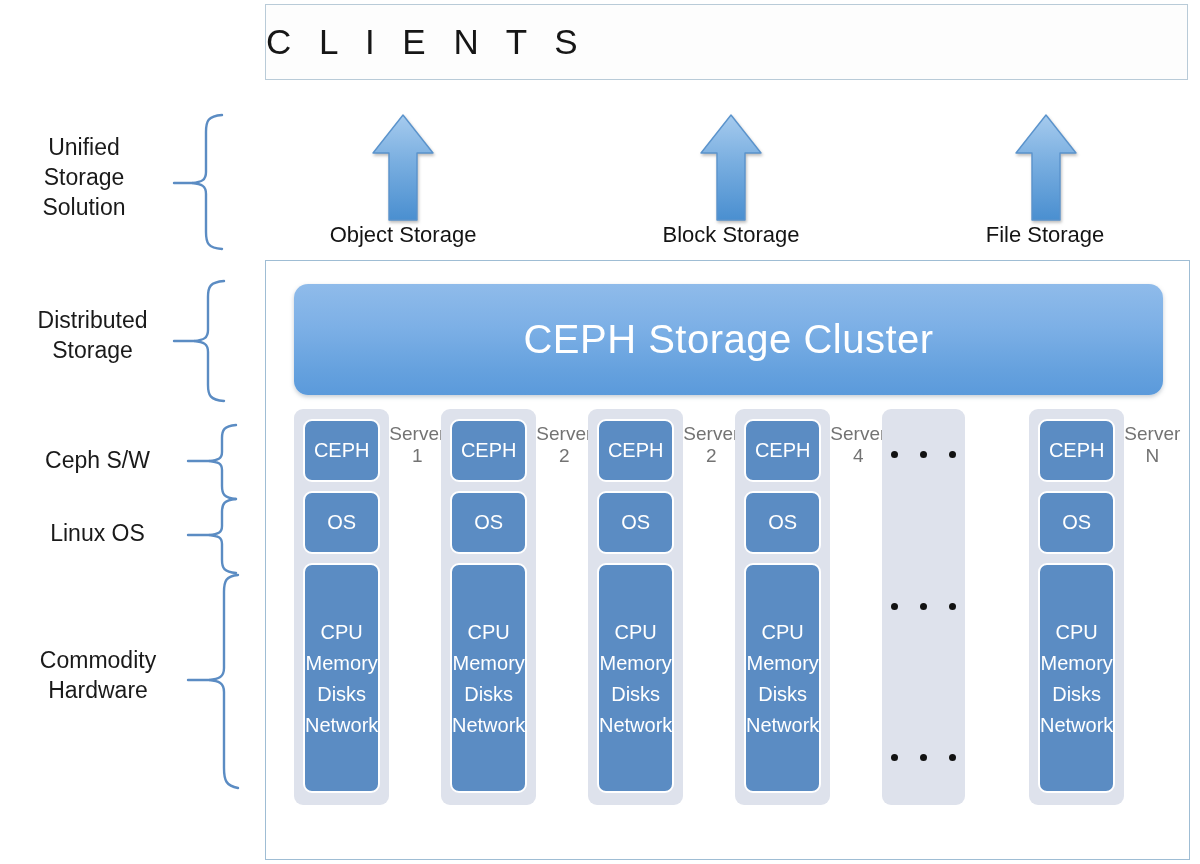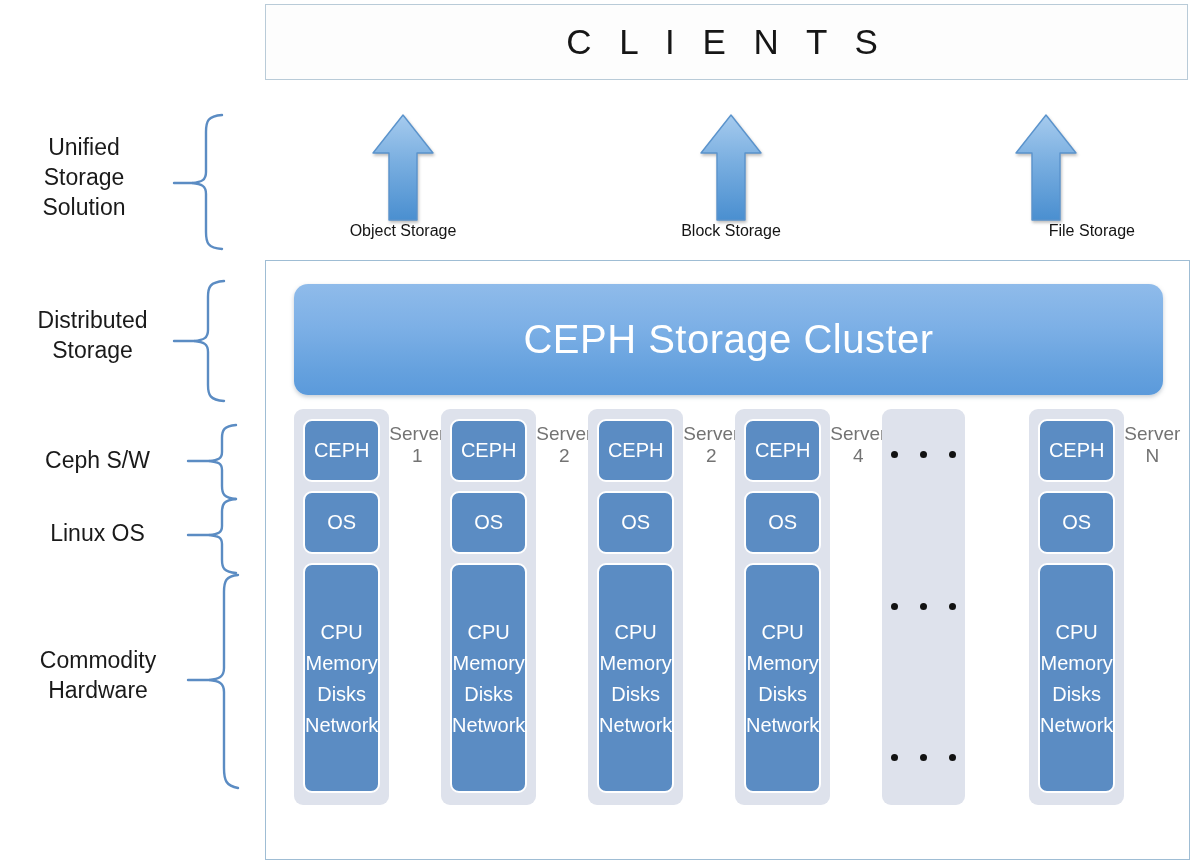--- a/index.html
+++ b/index.html
@@ -21,21 +21,20 @@
     position: absolute;
     left: 265px;
     top: 4px;
     width: 923px;
     height: 76px;
     border: 1px solid #b9cbd8;
     background: #fdfdfd;
     box-sizing: border-box;
     display: flex;
     align-items: center;
-    justify-content: center;
   }
   #clients-box .clients-label {
     font-size: 35px;
     letter-spacing: 9px;
     color: #161616;
     font-weight: 400;
   }
 
   
   .left-label {
@@ -62,21 +61,21 @@
     border: 1px solid #9fbdd4;
     background: #ffffff;
     box-sizing: border-box;
   }
 
   
   .arrow-group { position: absolute; }
   .arrow-group svg { display: block; filter: drop-shadow(1px 2px 1.5px rgba(80,80,80,0.38)); }
   .arrow-caption {
     position: absolute;
-    font-size: 16px;
+    font-size: 22px;
     color: #141414;
     white-space: nowrap;
     text-align: center;
   }
 
   
   #ceph-cluster-bar {
     position: absolute;
     left: 28px;
     top: 23px;
@@ -253,21 +252,21 @@
     <defs>
       <linearGradient id="ag3" x1="0" y1="0" x2="0" y2="1">
         <stop offset="0%" stop-color="#a6cbee"></stop>
         <stop offset="45%" stop-color="#79aee0"></stop>
         <stop offset="100%" stop-color="#4a8fd0"></stop>
       </linearGradient>
     </defs>
     <path d="M33 2 L63 40 L47 40 L47 107 L19 107 L19 40 L3 40 Z" fill="url(#ag3)" stroke="#5a93cc" stroke-width="1.4" stroke-linejoin="round"></path>
   </svg>
 </div>
-<div class="arrow-caption" style="left:955px; top:222px; width:180px;text-align:right;">File Storage</div>
+<div class="arrow-caption" style="left:955px; top:222px; width:180px;">File Storage</div>
 
 <div id="main-panel">
 
   <div id="ceph-cluster-bar">
     <span class="ceph-cluster-label">CEPH Storage Cluster</span>
   </div>
 
   <div id="server-row">
 
     <div class="server-col">

